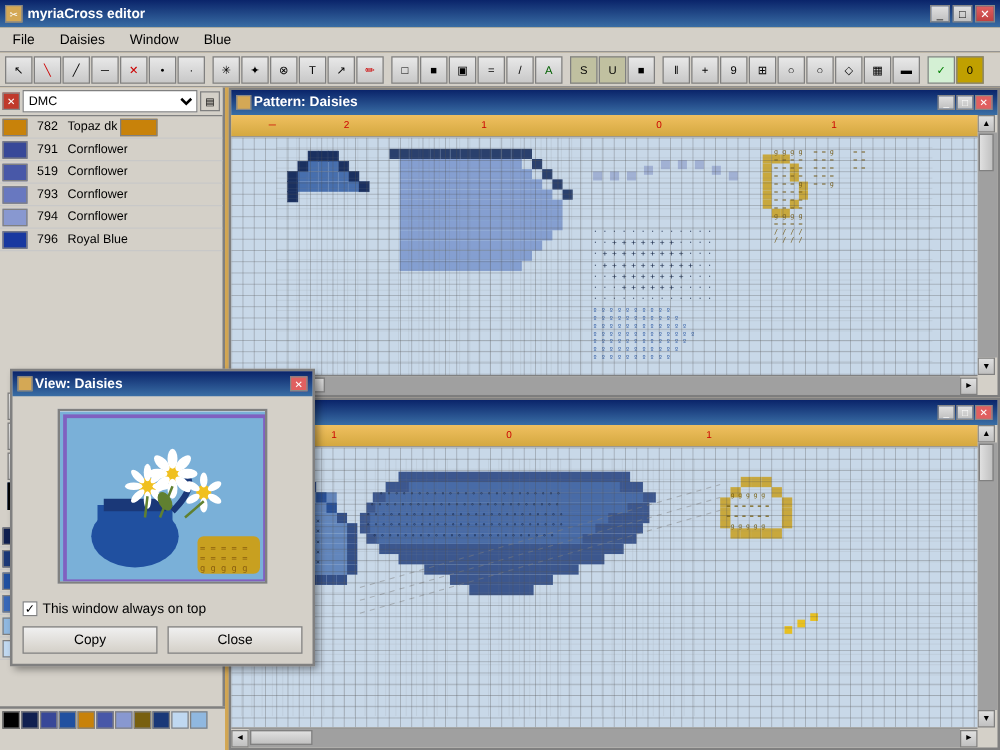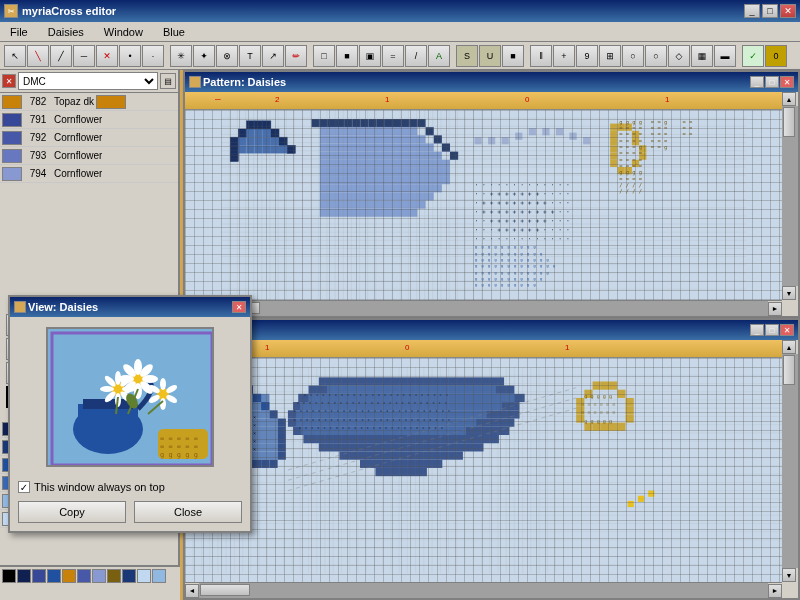--- a/index.html
+++ b/index.html
@@ -308,32 +308,37 @@
         <span class="color-name">Topaz dk</span>
         <div class="color-preview-right" style="background:#c8820a;"></div>
       </div>
       <div class="color-row">
         <div class="color-swatch" style="background:#384898;"></div>
         <span class="color-num">791</span>
         <span class="color-name">Cornflower</span>
       </div>
       <div class="color-row">
         <div class="color-swatch" style="background:#4858a8;"></div>
-        <span class="color-num">792</span>
+        <span class="color-num">519</span>
         <span class="color-name">Cornflower</span>
       </div>
       <div class="color-row">
         <div class="color-swatch" style="background:#6878c0;"></div>
         <span class="color-num">793</span>
         <span class="color-name">Cornflower</span>
       </div>
       <div class="color-row">
         <div class="color-swatch" style="background:#8898d0;"></div>
         <span class="color-num">794</span>
         <span class="color-name">Cornflower</span>
+      </div>
+      <div class="color-row">
+        <div class="color-swatch" style="background:#1838a0;"></div>
+        <span class="color-num">796</span>
+        <span class="color-name">Royal Blue</span>
       </div>
     </div>
 
     <div style="position:absolute; left:0; top:240px; width:36px; height:200px; display:flex; flex-direction:column; align-items:center; gap:2px; padding:4px 2px; background:#d4d0c8; border-right:1px solid #808080;">
       <div class="side-tool-btn">🔍</div>
       <div class="side-tool-btn" style="font-size:8px;">−</div>
       <div class="side-tool-btn" style="font-size:12px;">👤</div>
       <div class="side-tool-btn" style="background:#2050a0; border:2px solid #000;"></div>
     </div>
 

